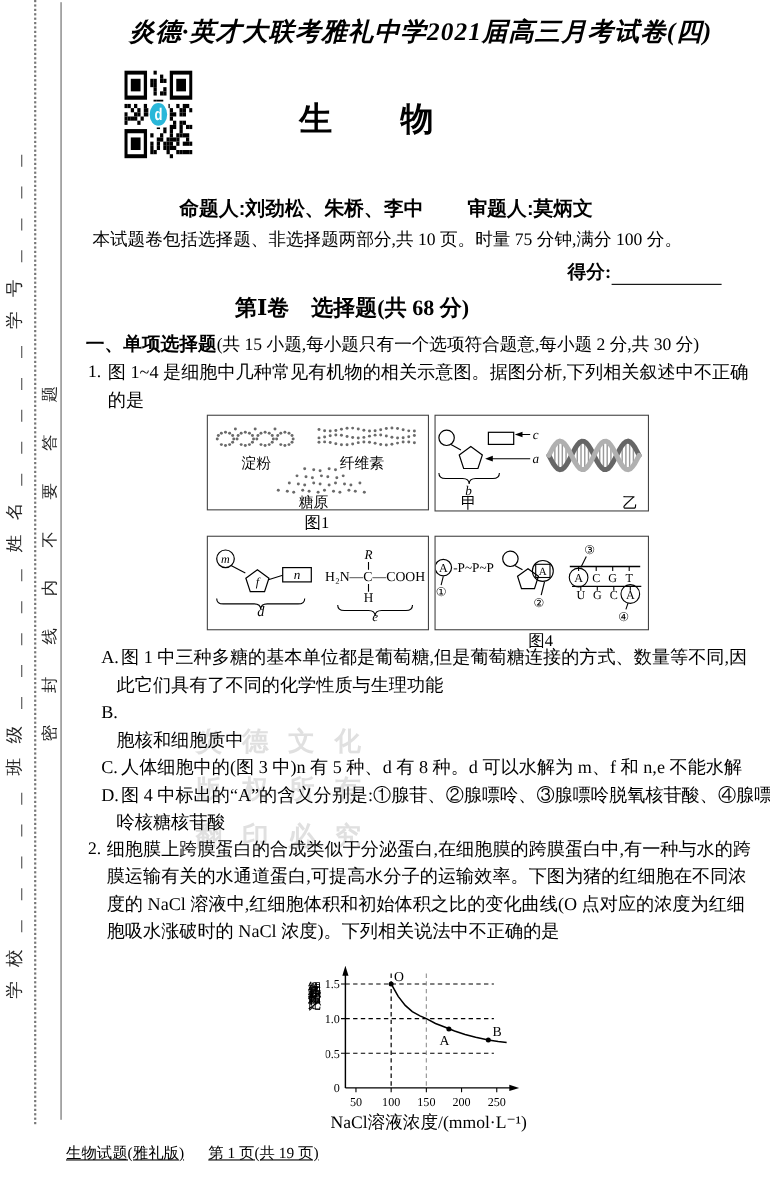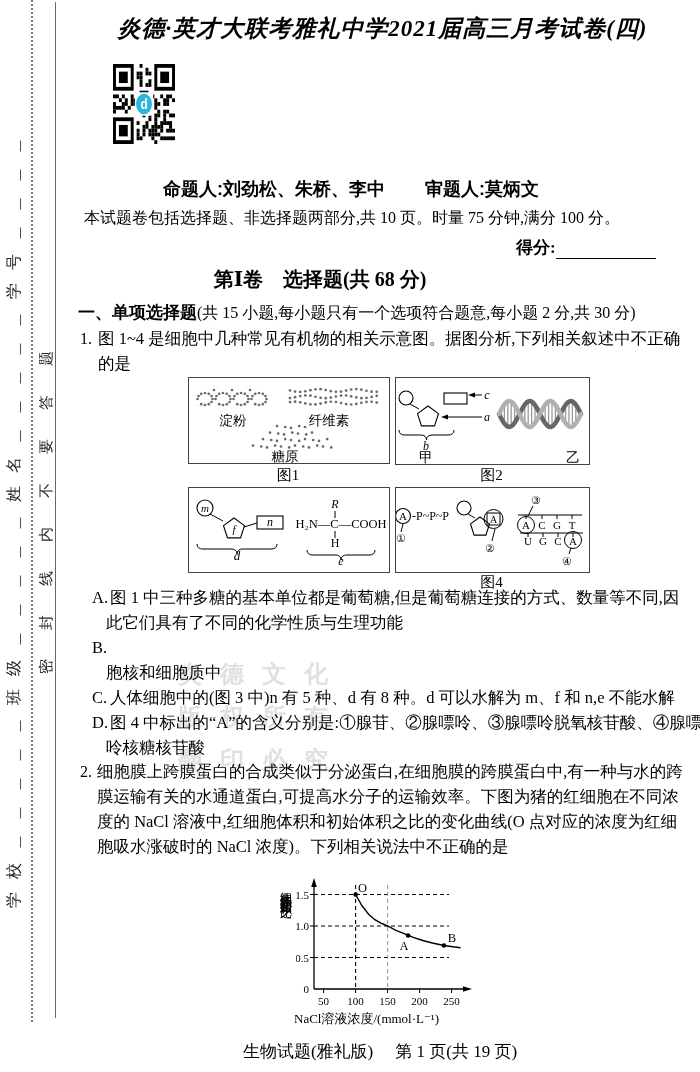--- a/index.html
+++ b/index.html
@@ -27,23 +27,23 @@
   .figcap{position:absolute;text-align:center;font-size:15px;}
   .wm{position:absolute;left:178px;font-size:24px;letter-spacing:18px;color:#e0e0e0;
       font-weight:bold;white-space:nowrap;}
   .dottedline{position:absolute;left:31px;top:0;height:1022px;width:0;border-left:2px dotted #777;}
   .solidline{position:absolute;left:55px;top:2px;height:1016px;width:0;border-left:1.5px solid #666;}
   .vtext{position:absolute;transform:rotate(-90deg);transform-origin:0 0;white-space:nowrap;line-height:16px;}
   .fill-labels{left:6px;top:908px;font-size:16px;letter-spacing:13px;color:#222;}
   .seal-text{left:38px;top:674px;font-size:15px;letter-spacing:29px;color:#222;}
   .ylab{position:absolute;left:277px;top:882px;writing-mode:vertical-rl;text-orientation:upright;
         font-size:12px;letter-spacing:1.5px;}
-  .xlab{position:absolute;left:294px;top:1010px;width:185px;text-align:left;font-size:13px;}
-  .footer{position:absolute;left:60px;top:1040px;width:640px;display:flex;justify-content:center;
-          gap:22px;font-size:17px;}
+  .xlab{position:absolute;left:294px;top:1010px;width:185px;text-align:right;font-size:16px;}
+  .footer{position:absolute;left:60px;top:1040px;width:640px;display:flex;justify-content:flex-start;
+          gap:22px;font-size:14px;text-decoration:underline;}
 </style>
 </head>
 <body>
 
 <div class="page">
 
   <div class="wm" style="top:658px">炎德文化</div>
   <div class="wm" style="top:701px">版权所有</div>
   <div class="wm" style="top:744px">翻印必究</div>
 
@@ -173,20 +173,21 @@
       <rect x="14" y="0" width="7" height="7" fill="#000"></rect>
       <rect x="15" y="1" width="5" height="5" fill="#fff"></rect>
       <rect x="16" y="2" width="3" height="3" fill="#000"></rect>
       <rect x="0" y="14" width="7" height="7" fill="#000"></rect>
       <rect x="1" y="15" width="5" height="5" fill="#fff"></rect>
       <rect x="2" y="16" width="3" height="3" fill="#000"></rect>
       <rect x="7.4" y="7.4" width="6.2" height="6.2" rx="0.8" fill="#fff"></rect>
       <circle cx="10.5" cy="10.5" r="2.7" fill="#2ab7d9"></circle>
       <text x="10.5" y="11.9" text-anchor="middle" font-size="4" fill="#fff" font-family="&quot;Liberation Sans&quot;,sans-serif" font-weight="bold">d</text>
     </svg>
+  <div class="subject">生物</div>
   <div class="setters">
     <span>命题人:刘劲松、朱桥、李中</span>
     <span>审题人:莫炳文</span>
   </div>
   <div class="instr">本试题卷包括选择题、非选择题两部分,共 10 页。时量 75 分钟,满分 100 分。</div>
   <div class="score">
     <span>得分:</span><span class="score-blank"></span>
   </div>
   <div class="sec-title">第Ⅰ卷　选择题(共 68 分)</div>
 
@@ -378,21 +379,20 @@
           <line x1="169.6000000000001" y1="45.15710280341607" x2="169.6000000000001" y2="26.842897196583927" stroke="#999" stroke-width="1.3"></line>
           <line x1="173.0000000000001" y1="48.5352954408909" x2="173.0000000000001" y2="23.4647045591091" stroke="#999" stroke-width="1.3"></line>
           <line x1="176.40000000000012" y1="48.58661183763566" x2="176.40000000000012" y2="23.413388162364342" stroke="#999" stroke-width="1.3"></line>
           <line x1="179.80000000000013" y1="45.29743258580353" x2="179.80000000000013" y2="26.702567414196473" stroke="#999" stroke-width="1.3"></line>
           <path d="M103 36.0L105 39.9L107 43.5L109 46.3L111 48.2L113 49.0L115 48.5L117 46.9L119 44.3L121 40.9L123 37.0L125 33.0L127 29.4L129 26.3L131 24.1L133 23.1L135 23.2L137 24.6L139 27.0L141 30.2L143 34.0L145 38.0L147 41.8L149 45.0L151 47.4L153 48.8L155 48.9L157 47.9L159 45.7L161 42.6L163 39.0L165 35.0L167 31.1L169 27.7L171 25.1L173 23.5L175 23.0L177 23.8L179 25.7L181 28.5L183 32.1L185 36.0" stroke="#666" stroke-width="4.5" fill="none" stroke-linecap="round"></path>
           <path d="M103 36.0L105 32.1L107 28.5L109 25.7L111 23.8L113 23.0L115 23.5L117 25.1L119 27.7L121 31.1L123 35.0L125 39.0L127 42.6L129 45.7L131 47.9L133 48.9L135 48.8L137 47.4L139 45.0L141 41.8L143 38.0L145 34.0L147 30.2L149 27.0L151 24.6L153 23.2L155 23.1L157 24.1L159 26.3L161 29.4L163 33.0L165 37.0L167 40.9L169 44.3L171 46.9L173 48.5L175 49.0L177 48.2L179 46.3L181 43.5L183 39.9L185 36.0" stroke="#b0b0b0" stroke-width="4.5" fill="none" stroke-linecap="round"></path>
           <text x="177" y="84" text-anchor="middle" font-size="14" fill="#000" font-family="&quot;Liberation Serif&quot;,serif">乙</text>
         </svg>
     </div>
     <div class="figcap" style="left:0;top:89px;width:200px">图1</div>
-    <div class="figcap" style="left:207px;top:89px;width:193px">图2</div>
     <div class="panel" style="left:0;top:110px;width:200px;height:84px">
       <svg id="fig3" width="200" height="84">
           <circle cx="16" cy="20" r="8" fill="none" stroke="#000" stroke-width="1.1"></circle>
           <text x="16" y="24" text-anchor="middle" font-size="11" fill="#000" font-family="&quot;Liberation Serif&quot;,serif" font-style="italic">m</text>
           <line x1="21" y1="26" x2="34" y2="33" stroke="#000" stroke-width="1"></line>
           <polygon points="45.0,30.0 55.5,37.6 51.5,49.9 38.5,49.9 34.5,37.6" fill="none" stroke="#000" stroke-width="1.1"></polygon>
           <text x="45" y="45" text-anchor="middle" font-size="11" fill="#000" font-family="&quot;Liberation Serif&quot;,serif" font-style="italic">f</text>
           <line x1="55" y1="39" x2="68" y2="35" stroke="#000" stroke-width="1"></line>
           <rect x="68" y="28" width="26" height="13" fill="none" stroke="#000" stroke-width="1.1"></rect>
           <text x="81" y="38" text-anchor="middle" font-size="12" fill="#000" font-family="&quot;Liberation Serif&quot;,serif" font-style="italic">n</text>

